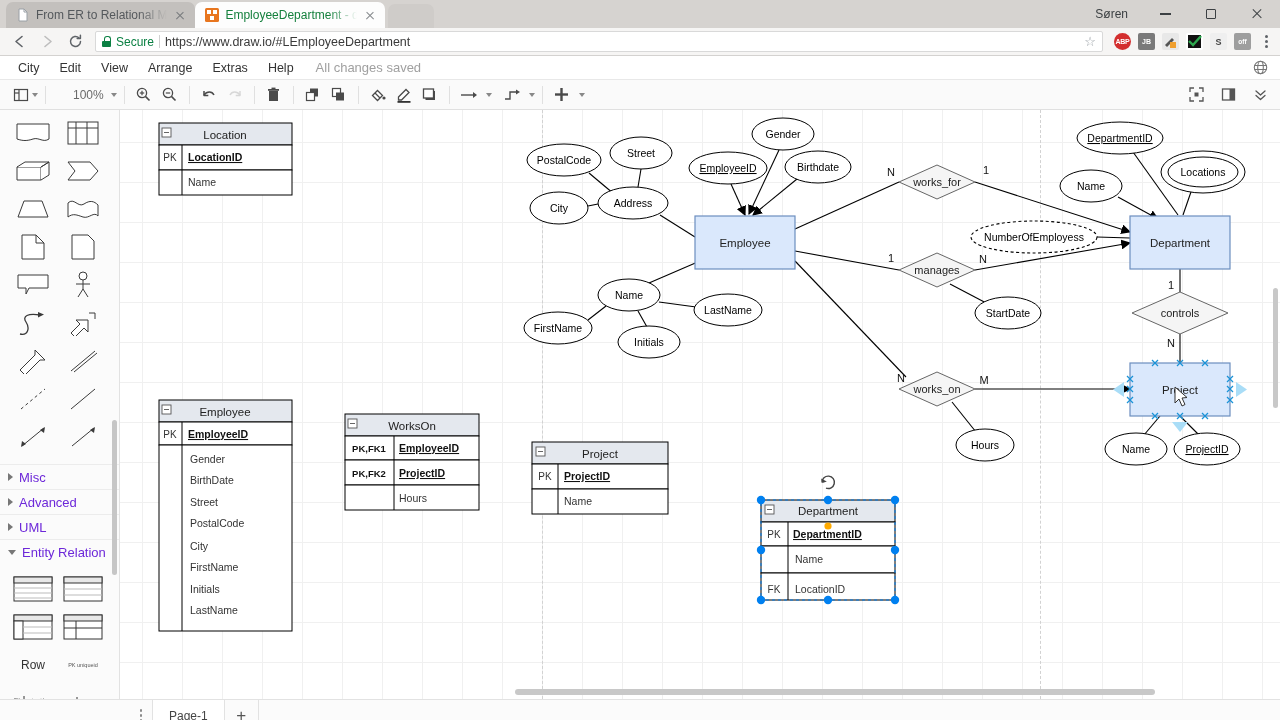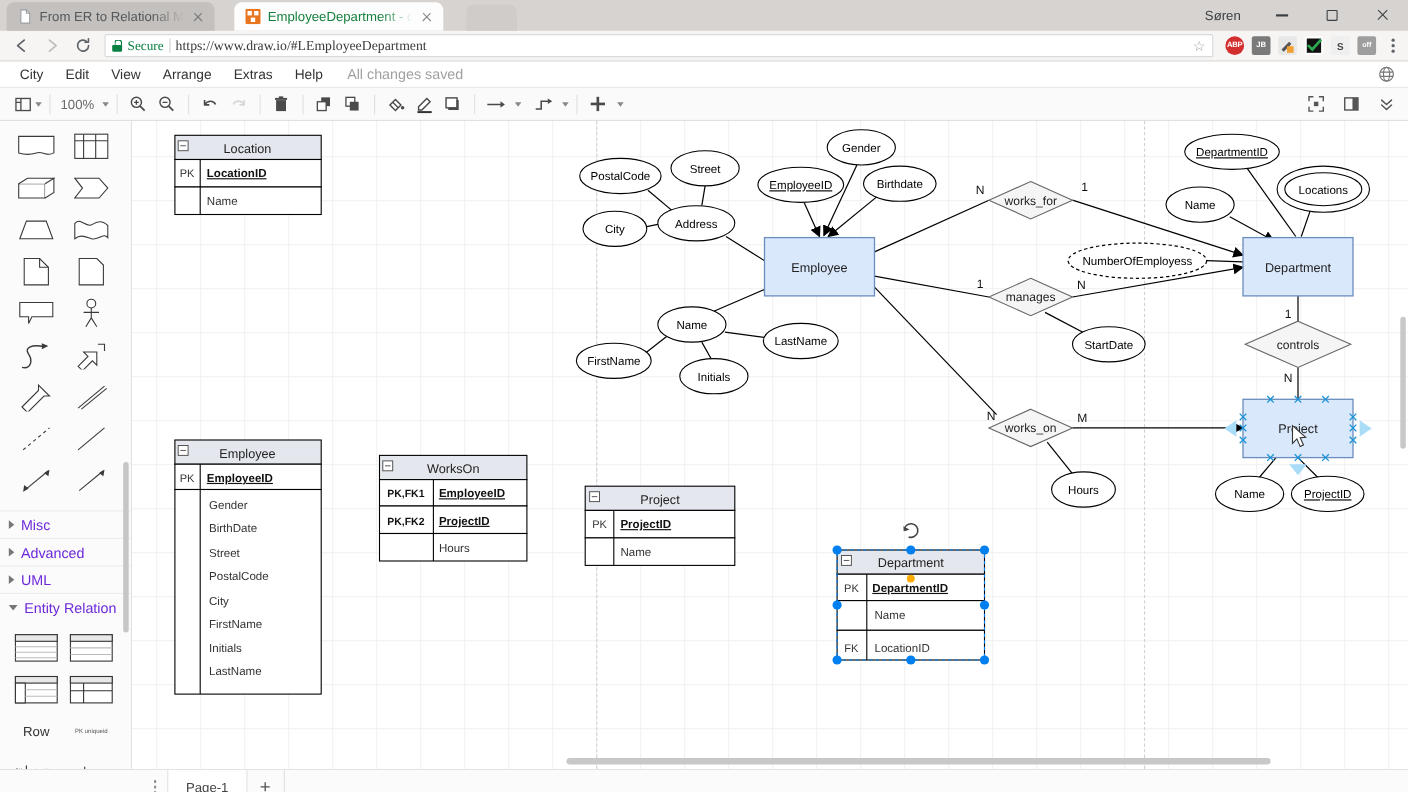--- a/index.html
+++ b/index.html
@@ -8,21 +8,21 @@
     font-family: "Liberation Sans", sans-serif;
     font-size: 13px;
     background: #ffffff;
     color: #222;
     -webkit-font-smoothing: antialiased;
   }
 
   
   .browser-tabbar {
     height: 28px; background: #d6d3d0; display: flex; align-items: flex-end;
-    padding-left: 6px; position: relative; gap: 18px;
+    padding-left: 6px; position: relative;
   }
   .tab {
     height: 26px; display: flex; align-items: center; gap: 6px;
     padding: 0 8px 0 10px; border-radius: 7px 7px 0 0;
     font-size: 12px; color: #15803d; min-width: 150px; max-width: 190px;
     position: relative;
   }
   .tab.inactive { background: #c3c0bd; color: #54585c; }
   .tab.active { background: #fdfdfd; }
   .tab-favicon { width: 14px; height: 14px; flex: 0 0 14px; display:block; }
@@ -62,21 +62,21 @@
     padding: 0 6px; gap: 2px; border-bottom: 1px solid #d4d2d0;
   }
   .nav-btn {
     width: 26px; height: 26px; display: flex; align-items: center; justify-content: center;
     color: #5f6368; font-size: 15px;
   }
   .nav-btn.disabled { color: #bdbdbd; }
   .omnibox {
     flex: 1 1 auto; height: 21px; background: #fff; border: 1px solid #d9d9d9;
     border-radius: 2px; display: flex; align-items: center; padding: 0 6px;
-    margin: 0 5px; gap: 5px; font-size: 12.5px; font-family: Liberation Serif, serif;
+    margin: 0 5px; gap: 5px; font-size: 12.5px;
   }
   .lock-ico { width: 9px; height: 11px; position: relative; flex:0 0 9px; }
   .lock-ico::before {
     content:""; position:absolute; left:0; bottom:0; width:9px; height:6px;
     background:#0b8043; border-radius:1px;
   }
   .lock-ico::after {
     content:""; position:absolute; left:2px; top:0; width:5px; height:6px;
     border:1.4px solid #0b8043; border-bottom:none; border-radius:3px 3px 0 0;
   }
@@ -109,21 +109,21 @@
     height: 30px; background: #fafafa; display: flex; align-items: center;
     padding: 0 6px; border-bottom: 1px solid #e0e0e0; gap: 0; position: relative;
   }
   .tb-group { display: flex; align-items: center; gap: 2px; padding: 0 7px; }
   .tb-sep { width:1px; height:18px; background:#e0e0e0; }
   .tb-btn { height: 24px; min-width: 24px; display: flex; align-items: center;
             justify-content: center; color: #4a4a4a; }
   .tb-btn.disabled { opacity: .35; }
   .caret { width:0; height:0; border-left:3.5px solid transparent; border-right:3.5px solid transparent;
            border-top:4px solid #888; margin-left:3px; }
-  .tb-zoom-label { font-size: 12px; color: #6a6a6a; padding: 0 2px; }
+  .tb-zoom-label { font-size: 12px; color: #6a6a6a; padding: 0 2px; margin-left: 18px; }
   .tb-right { position: absolute; right: 8px; display: flex; align-items: center; gap: 8px; }
 
   
   .app-body { display: flex; height: 589px; }
 
   
   .sidebar {
     width: 120px; background: #fbfbfb; border-right: 1px solid #e2e2e2;
     position: relative; overflow: hidden;
   }

